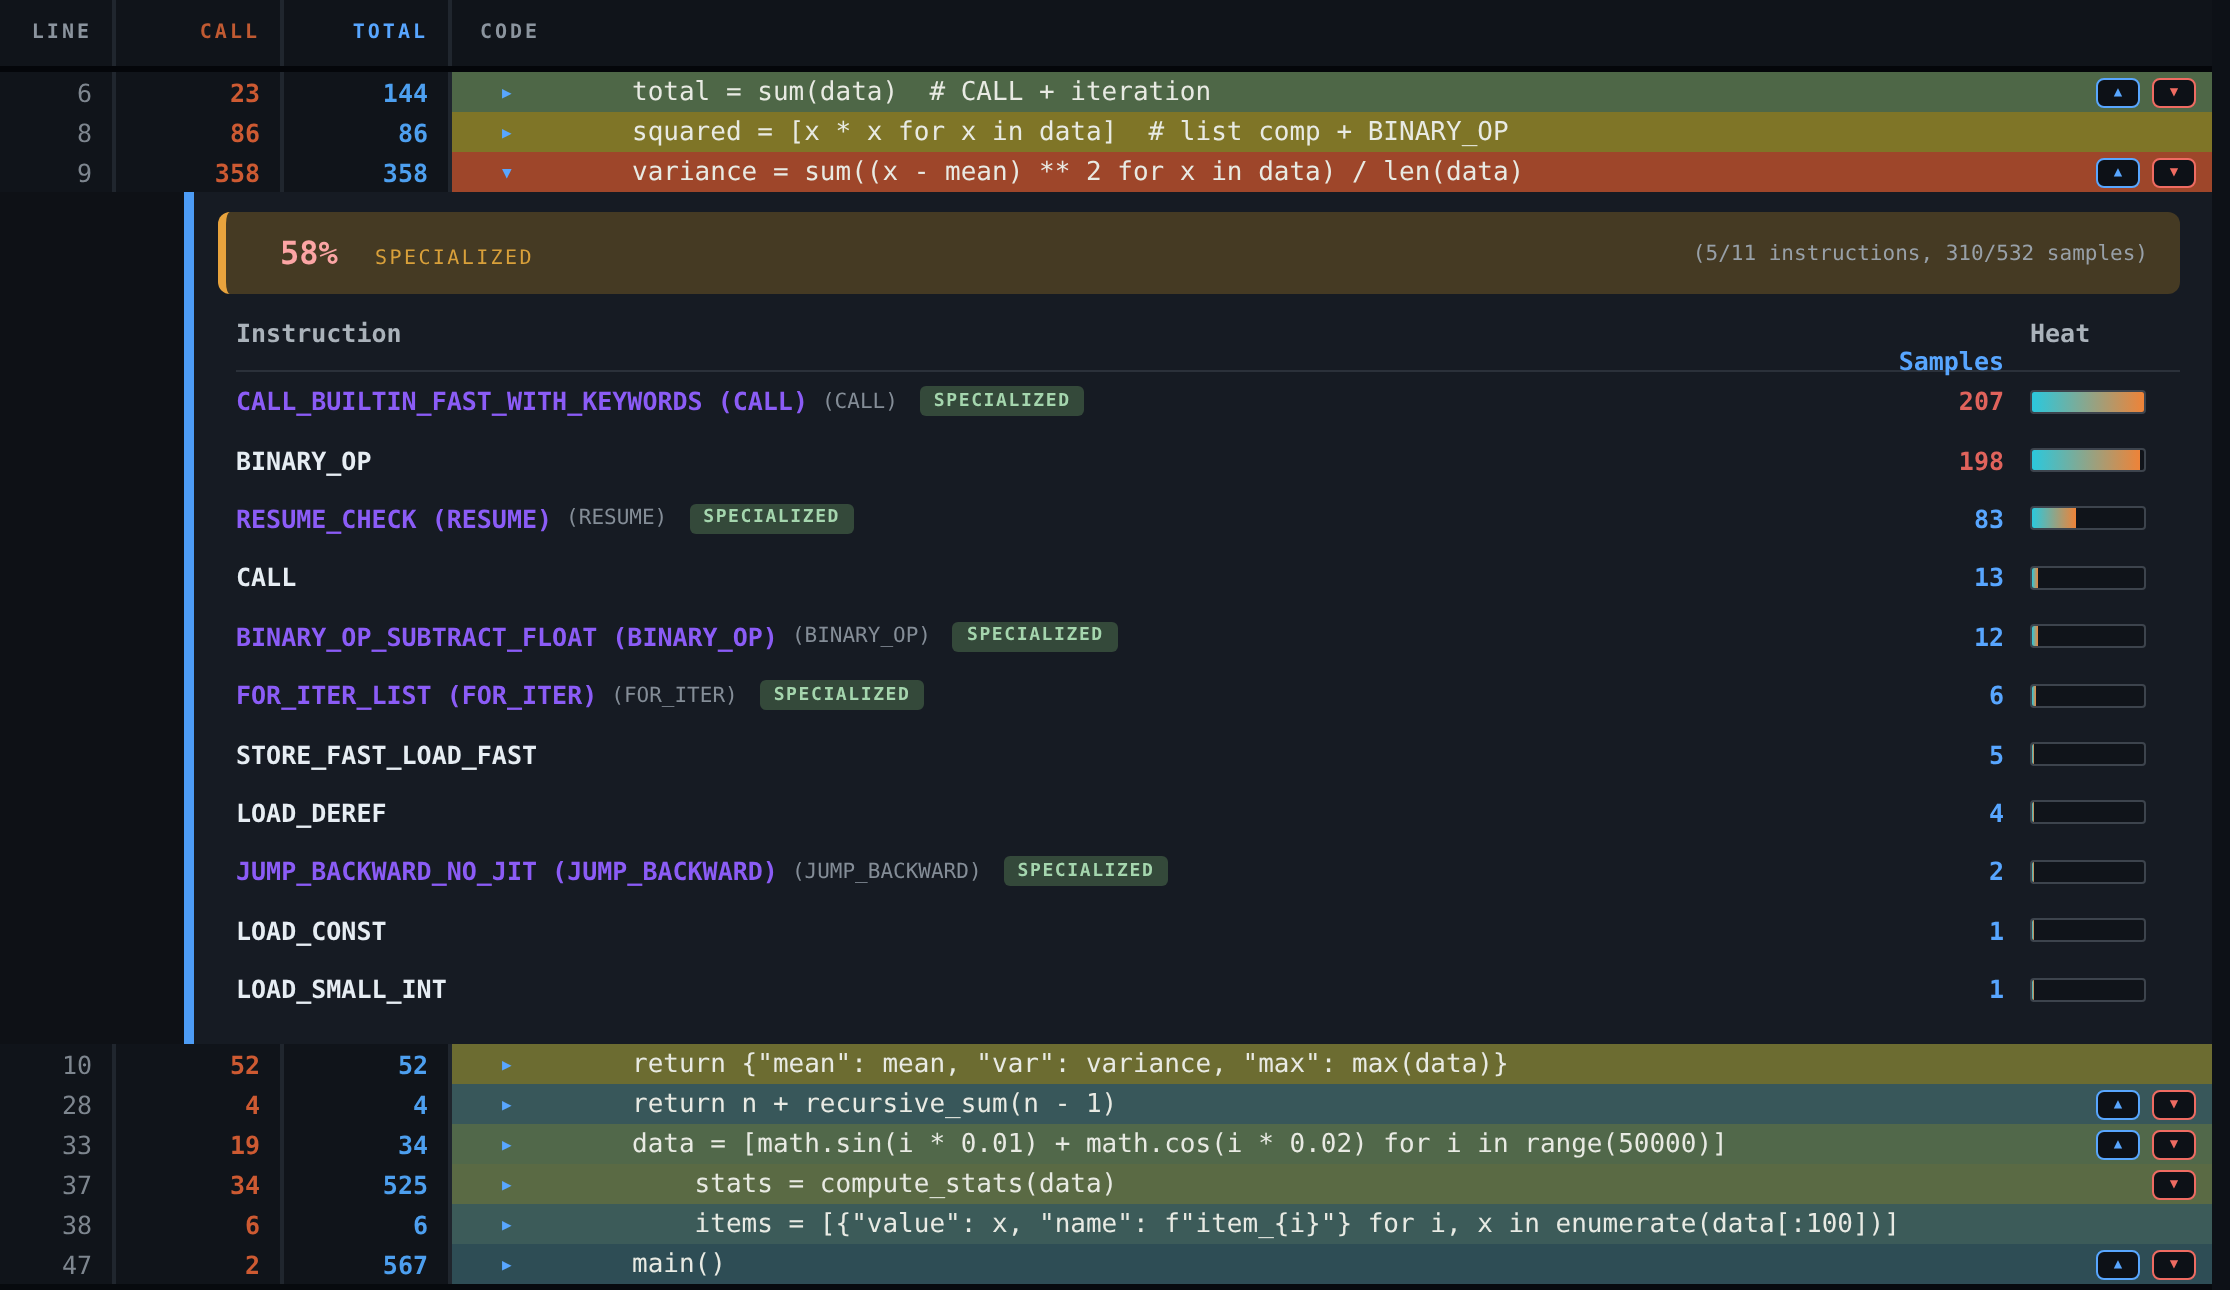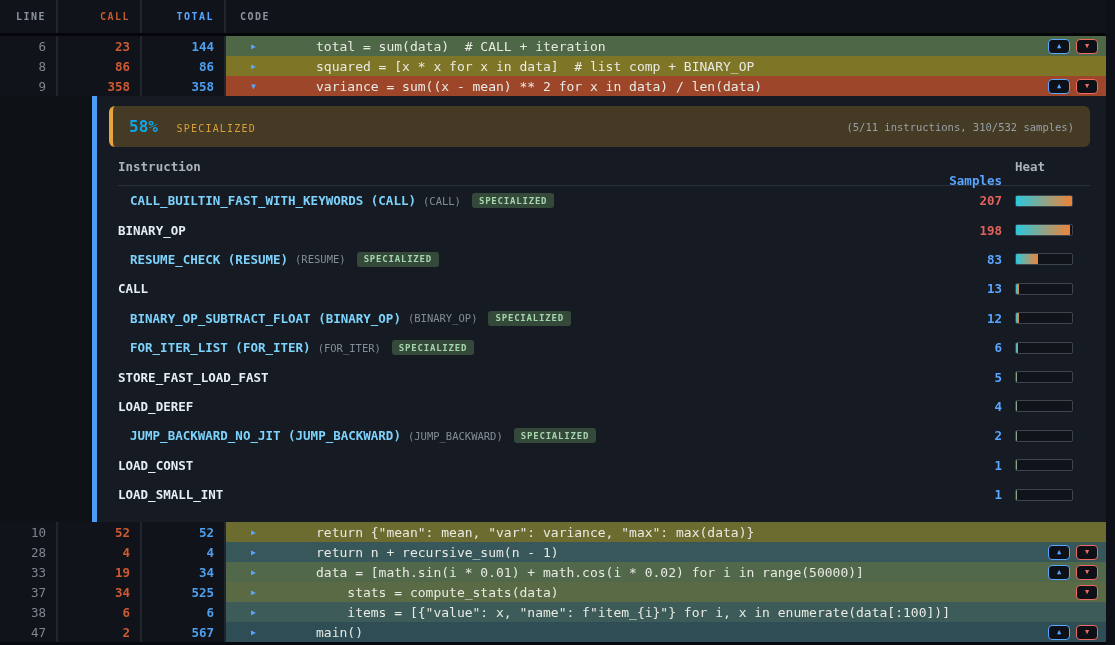--- a/index.html
+++ b/index.html
@@ -36,35 +36,35 @@
   .mbtn.down { border:1.5px solid #ef6b62; color:#ef6b62; }
 
   
   .panel { flex:none; height:426px; display:flex; }
   .p-gutter { width:92px; background:#0e1116; }
   .p-bar { width:5px; background:#4d9cf5; }
   .p-content { flex:1; background:#161b23; padding:10px 16px 0 12px; }
 
   .banner { height:41px; border-radius:6px; border-left:4px solid #e8a33d; background:#453a23;
     display:flex; align-items:center; justify-content:space-between; padding:0 16px; }
-  .pct { font-size:16px; font-weight:bold; color:#0ea5e9; }
+  .pct { font-size:16px; font-weight:bold; color:#fca5a5;margin-left:11px; }
   .pct-label { font-size:10px; letter-spacing:1.2px; color:#d9a03a; margin-left:9px; }
   .banner-right { font-size:10.5px; color:#98a0a8; }
 
   .itable { padding-left:9px; }
   .ihead { display:flex; align-items:center; height:38px; }
   .ih-name { flex:1; font-size:12.5px; font-weight:bold; color:#aab2ba; }
   .ih-samples { width:70px; text-align:right; font-size:12.5px; font-weight:bold; color:#58a6ff;margin-top:28px; }
   .ih-heat { width:88px; padding-left:13px; font-size:12.5px; font-weight:bold; color:#aab2ba; }
   .idivider { height:1px; background:#2b313a; }
 
   .irow { display:flex; align-items:center; height:29.4px; }
   .i-name { flex:1; display:flex; align-items:center; white-space:nowrap; overflow:hidden; }
   .nm { font-size:12.5px; font-weight:bold; }
-  .nm.green { color:#7dd3fc;margin-left:12px; }
+  .nm.green { color:#8b5cf6; }
   .nm.white { color:#e6edf3; }
   .base { font-size:10.5px; color:#848d97; margin-left:7px; }
   .ibadge { font-size:9px; font-weight:bold; letter-spacing:0.8px; color:#a5d6ae;
     background:#34493a; border-radius:3px; padding:2.5px 7px; margin-left:11px; }
   .i-samples { width:70px; text-align:right; font-size:12.5px; font-weight:bold; }
   .i-samples.hot  { color:#e0635c; }
   .i-samples.cool { color:#58a6ff; }
   .i-heat { width:88px; padding-left:13px; }
   .heatbar { width:58px; height:12px; border:1px solid #3d444d; border-radius:2px;
     background:#10141a; overflow:hidden; }

